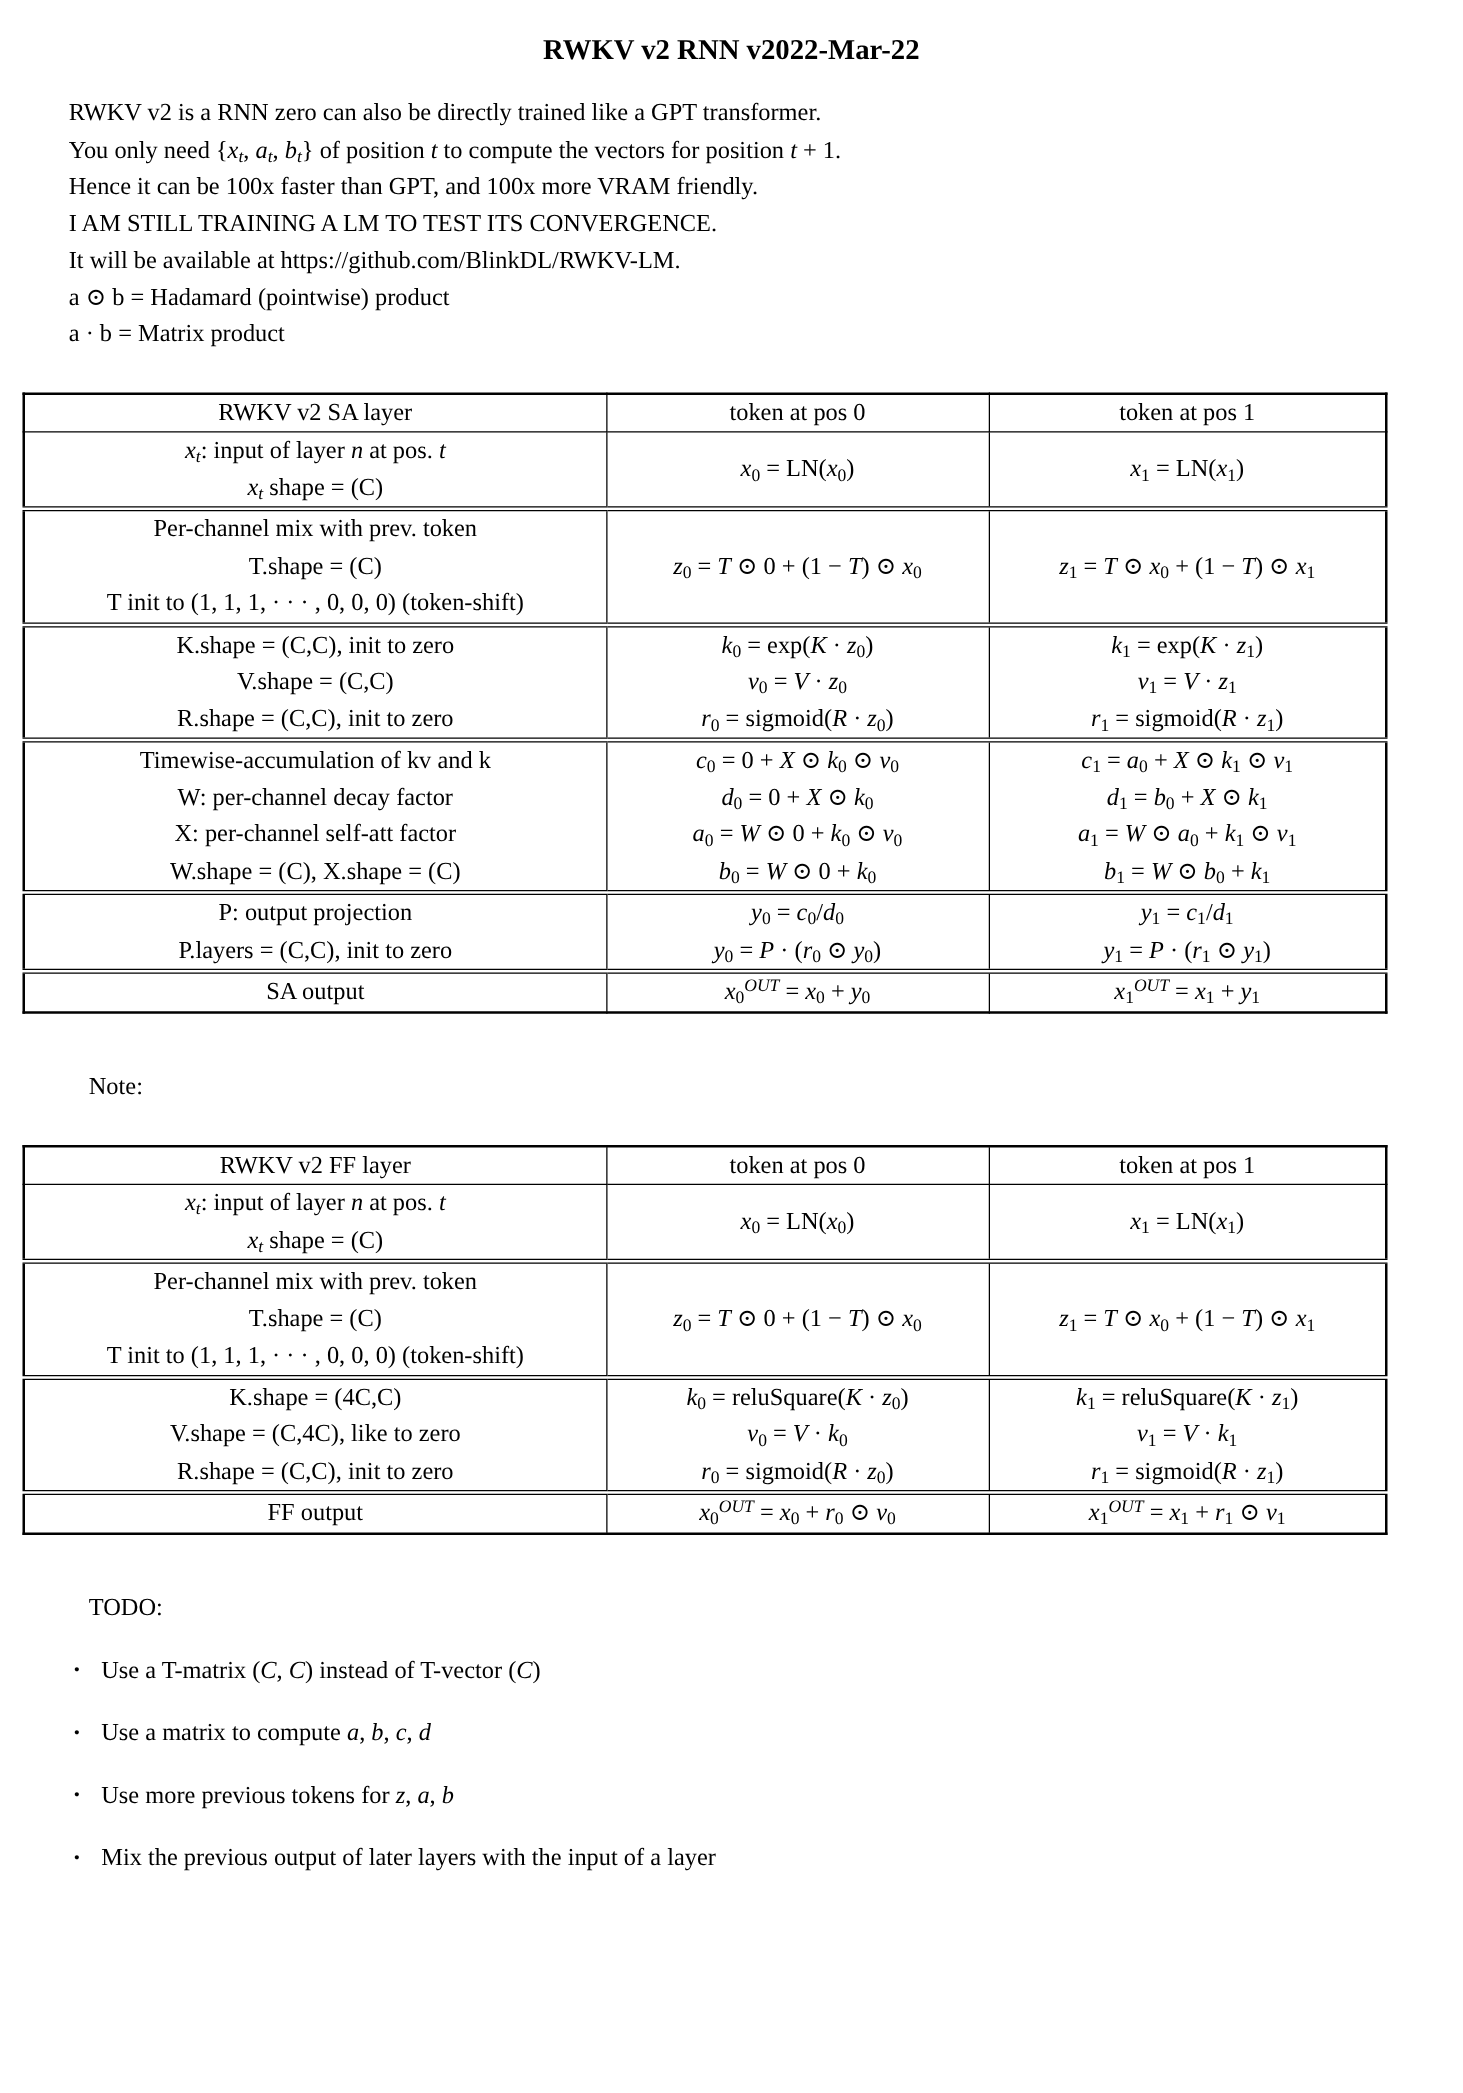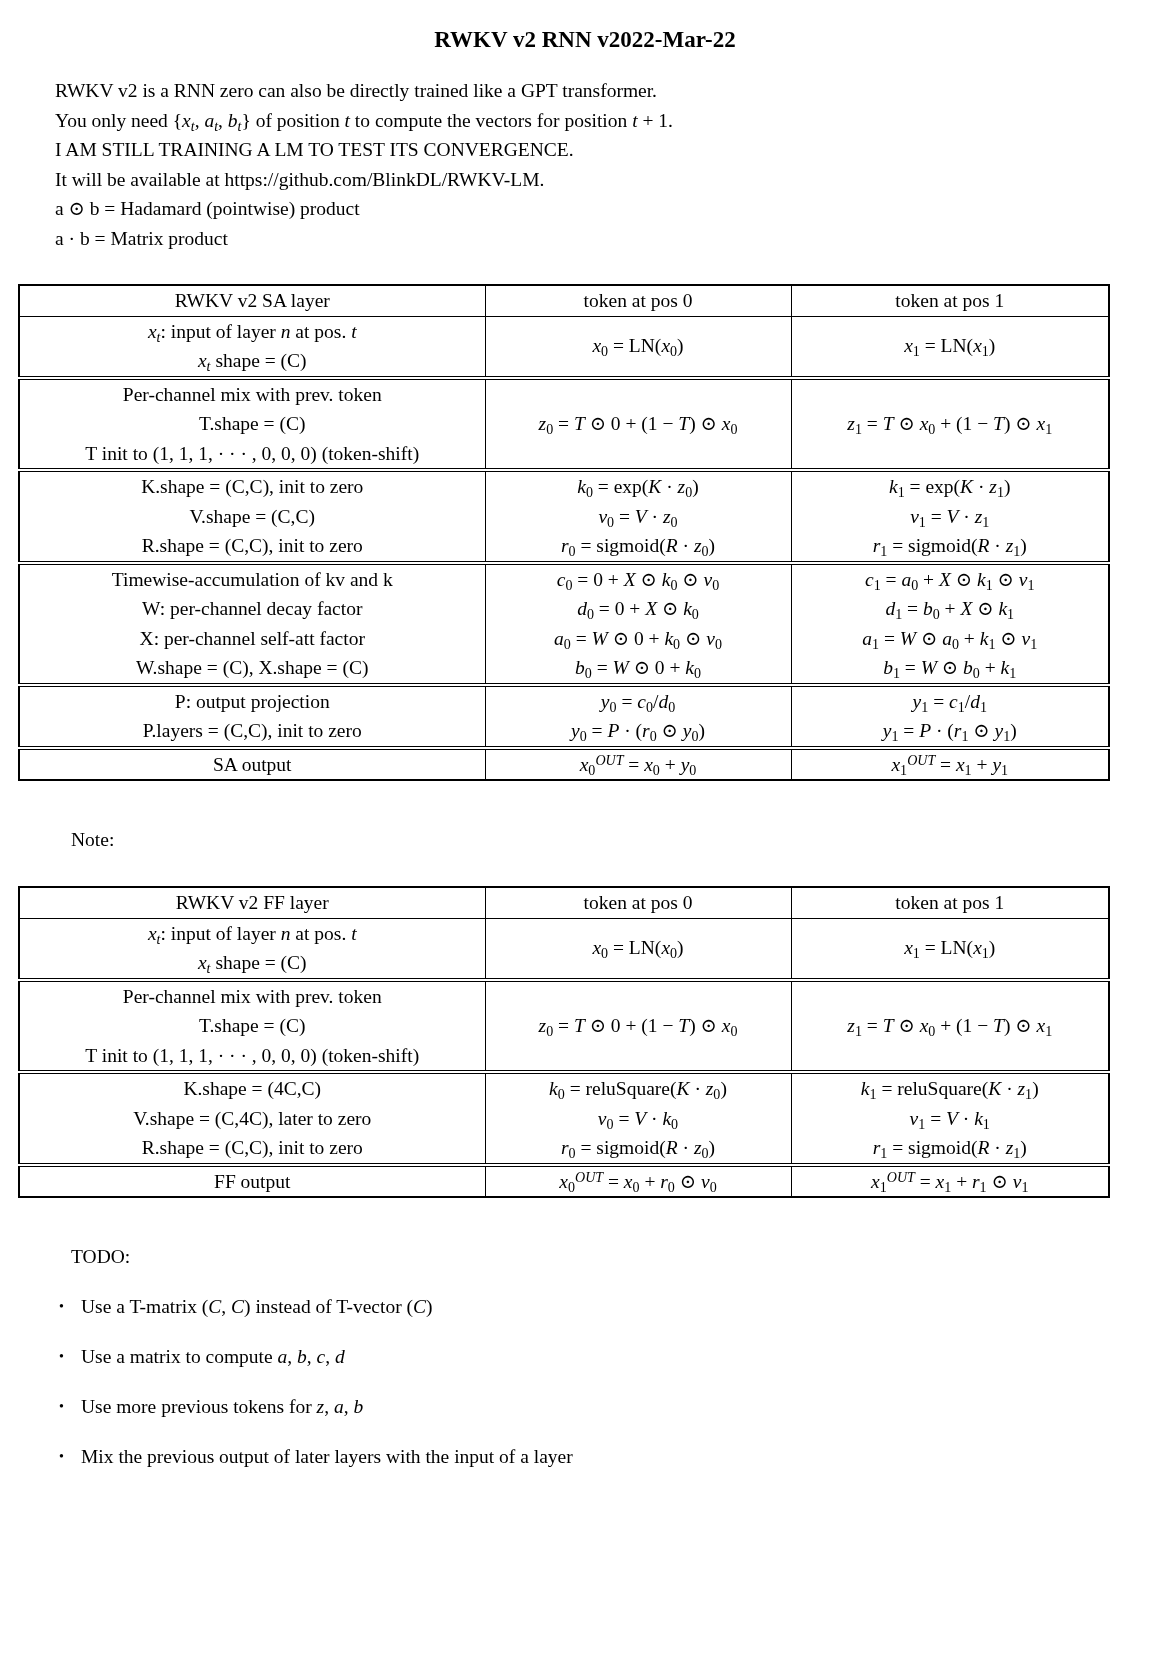--- a/index.html
+++ b/index.html
@@ -80,20 +80,21 @@
 </head>
 <body>
 
 <div>
 
   <div class="page-title">RWKV v2 RNN v2022-Mar-22</div>
 
   <div class="intro">
       <div>RWKV v2 is a RNN zero can also be directly trained like a GPT transformer.</div>
       <div>You only need {<i>x</i><sub><i>t</i></sub>, <i>a</i><sub><i>t</i></sub>, <i>b</i><sub><i>t</i></sub>} of position <i>t</i> to compute the vectors for position <i>t</i> + 1.</div>
+      <div>Hence it can be 100x faster than GPT, and 100x more VRAM friendly.</div>
       <div>I AM STILL TRAINING A LM TO TEST ITS CONVERGENCE.</div>
       <div>It will be available at https://github.com/BlinkDL/RWKV-LM.</div>
       <div>a ⊙ b = Hadamard (pointwise) product</div>
       <div>a · b = Matrix product</div>
     </div>
 
   <table class="eq-table">
     <colgroup>
         <col class="c1">
         <col class="c2">
@@ -232,21 +233,21 @@
           <td>
             <div><i>z</i><sub>0</sub> = <i>T</i> ⊙ 0 + (1 − <i>T</i>) ⊙ <i>x</i><sub>0</sub></div>
           </td>
           <td>
             <div><i>z</i><sub>1</sub> = <i>T</i> ⊙ <i>x</i><sub>0</sub> + (1 − <i>T</i>) ⊙ <i>x</i><sub>1</sub></div>
           </td>
         </tr>
         <tr class="group">
           <td>
             <div>K.shape = (4C,C)</div>
-            <div>V.shape = (C,4C), later to zero</div>
+            <div>V.shape = (C,4C), like to zero</div>
             <div>R.shape = (C,C), init to zero</div>
           </td>
           <td>
             <div><i>k</i><sub>0</sub> = reluSquare(<i>K</i> · <i>z</i><sub>0</sub>)</div>
             <div><i>v</i><sub>0</sub> = <i>V</i> · <i>k</i><sub>0</sub></div>
             <div><i>r</i><sub>0</sub> = sigmoid(<i>R</i> · <i>z</i><sub>0</sub>)</div>
           </td>
           <td>
             <div><i>k</i><sub>1</sub> = reluSquare(<i>K</i> · <i>z</i><sub>1</sub>)</div>
             <div><i>v</i><sub>1</sub> = <i>V</i> · <i>k</i><sub>1</sub></div>

